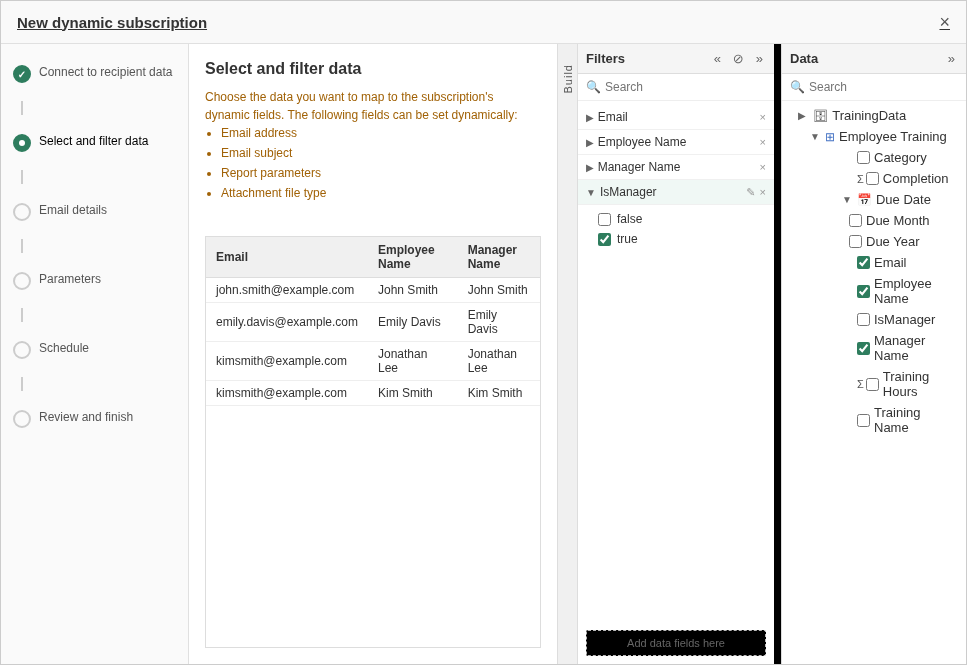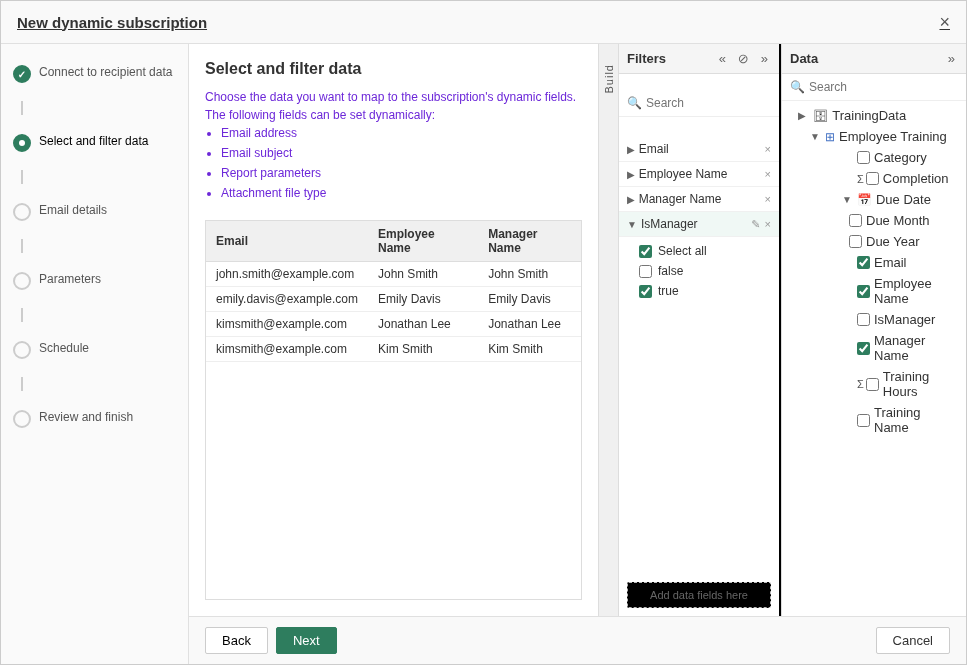--- a/index.html
+++ b/index.html
@@ -26,31 +26,31 @@
     .step-label.active-label { color: #000; font-weight: 500; }
     .step-connector { width: 2px; height: 14px; background: #ccc; margin-left: 8px; }
 
     
     .main-content { flex: 1; display: flex; flex-direction: column; overflow: hidden; }
     .content-area { flex: 1; display: flex; overflow: hidden; }
 
     
     .data-panel { flex: 1; padding: 16px; display: flex; flex-direction: column; overflow: hidden; min-width: 0; }
     .section-title { font-size: 16px; font-weight: 600; margin-bottom: 10px; }
-    .section-desc { font-size: 12px; color: #6d28d9; margin-bottom: 8px; line-height: 1.5; }
+    .section-desc { font-size: 12px; color: #a16207; margin-bottom: 24px; line-height: 1.5; }
     .section-desc ul { margin-left: 16px; }
     .section-desc li { margin-bottom: 2px; }
 
     .data-table-wrapper { flex: 1; overflow: auto; border: 1px solid #ddd; margin-top: 8px; }
     .data-table { width: 100%; border-collapse: collapse; font-size: 12px; }
     .data-table th { background: #f0f0f0; padding: 6px 10px; text-align: left; font-weight: 600; border-bottom: 1px solid #ddd; position: sticky; top: 0; }
     .data-table td { padding: 5px 10px; border-bottom: 1px solid #eee; }
 
     
-    .filters-panel { width: 163px; border-left: 1px solid #ddd; border-right: 2px solid #000000; display: flex; flex-direction: column; background: #fff; overflow: hidden; gap: 16px; }
+    .filters-panel { width: 204px; border-left: 1px solid #ddd; border-right: 7px solid #000000; display: flex; flex-direction: column; background: #fff; overflow: hidden; }
     .panel-header { display: flex; align-items: center; justify-content: space-between; padding: 6px 8px; background: #f5f5f5; border-bottom: 1px solid #ddd; }
     .panel-header-title { font-size: 13px; font-weight: 600; }
     .panel-header-icons { display: flex; gap: 6px; }
     .icon-btn { background: none; border: none; cursor: pointer; color: #666; font-size: 13px; padding: 1px 3px; }
 
     .search-box { display: flex; align-items: center; padding: 6px 8px; border-bottom: 1px solid #eee; }
     .search-icon-sm { color: #888; font-size: 12px; margin-right: 4px; }
     .search-input { border: none; outline: none; font-size: 12px; flex: 1; background: transparent; }
 
     .filter-list { flex: 1; overflow-y: auto; padding: 4px 0; }
@@ -234,24 +234,20 @@
 
               <div class="filter-item" style="background:#f0f8f5;">
                 <span class="filter-item-expand">▼</span>
                 <span class="filter-item-label">IsManager</span>
                 <span class="filter-item-edit">✎</span>
                 <span class="filter-item-remove">×</span>
               </div>
 
               <div class="filter-expanded">
                 <div class="filter-option">
-                  <input type="checkbox" checked="" style="">
-                  <span>Select all</span>
-                </div>
-                <div class="filter-option">
                   <input type="checkbox" style="">
                   <span>false</span>
                 </div>
                 <div class="filter-option">
                   <input type="checkbox" checked="" style="">
                   <span>true</span>
                 </div>
               </div>
             </div>
             <button class="add-fields-btn">Add data fields here</button>
@@ -347,23 +343,16 @@
 
               <div class="tree-item-row tree-indent-3">
                 <span class="tree-expand" style="width:12px;display:inline-block;"></span>
                 <input type="checkbox" class="tree-checkbox" style="">
                 <span class="tree-label">Training Name</span>
               </div>
             </div>
           </div>
         </div>
 
-        <div class="modal-footer">
-          <div class="footer-left">
-            <button class="btn">Back</button>
-            <button class="btn btn-primary">Next</button>
-          </div>
-          <button class="btn btn-cancel">Cancel</button>
-        </div>
       </div>
     </div>
   </div>
 </div>
 
 </body></html>

